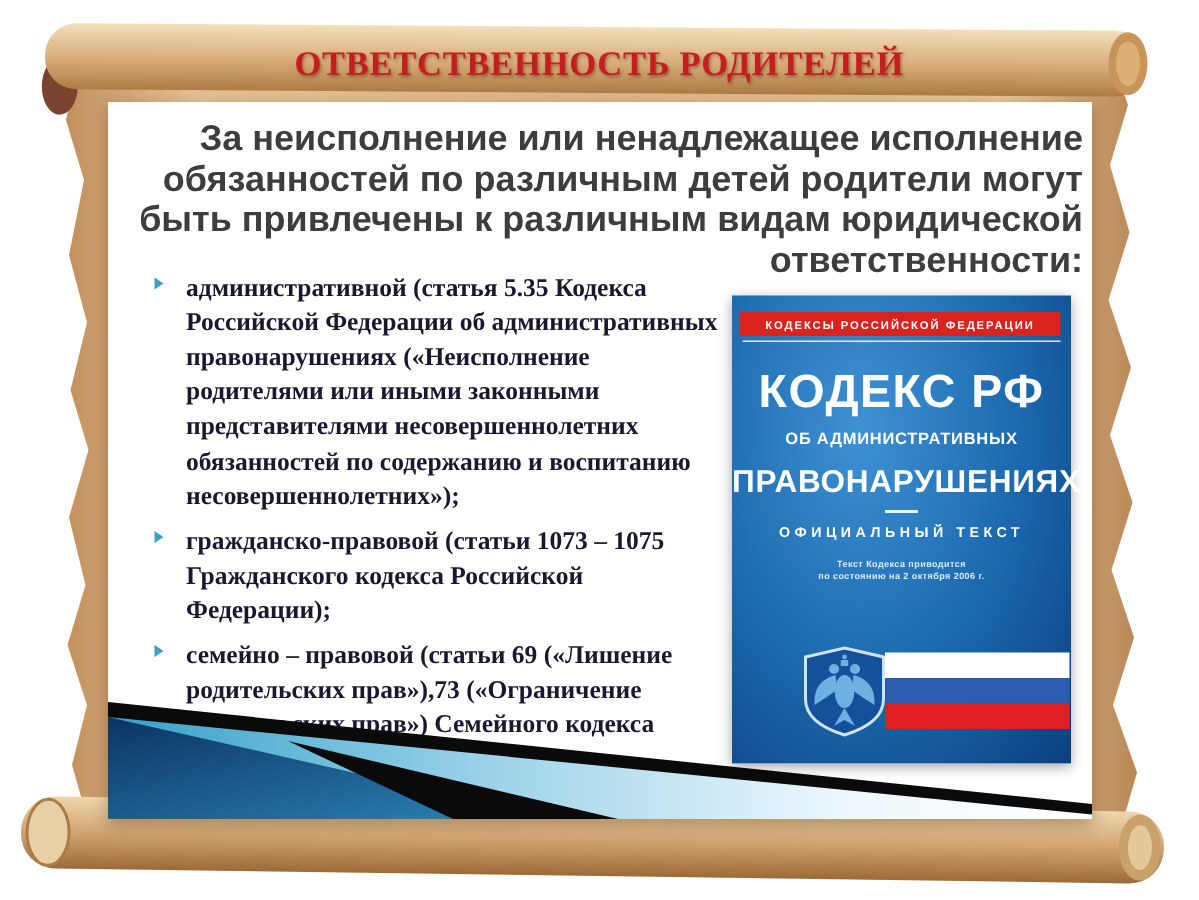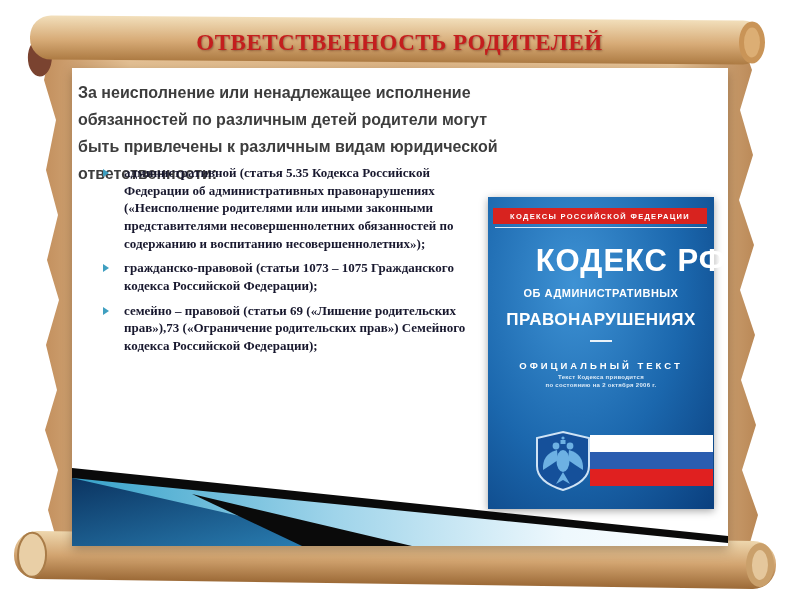--- a/index.html
+++ b/index.html
@@ -15,29 +15,29 @@
     letter-spacing:.5px; color:#c41e1e;
     text-shadow:1px 1px 2px rgba(90,30,20,.45);
   }
 
   .white-box {
     position:absolute; left:72px; top:68px; width:656px; height:478px;
     background:#ffffff; box-shadow:0 4px 10px rgba(70,40,15,.35);
   }
 
   .heading {
-    position:absolute; top:11px; left:6px; right:6px; text-align:left;
-    font-weight:bold; font-size:16px; line-height:27px; color:#3d3d3d;
+    position:absolute; top:11px; left:6px; right:6px; text-align:right;
+    font-weight:bold; font-size:24px; line-height:27px; color:#3d3d3d;
   }
 
   .bullets {
-    position:absolute; top:96px; left:28px; width:386px;
+    position:absolute; top:112px; left:28px; width:386px;
     list-style:none; margin:0; padding:0;
     font-family:"Liberation Serif", serif; font-weight:bold;
-    font-size:13px; line-height:1.36; color:#18182e;
+    font-size:17px; line-height:1.36; color:#18182e;
   }
   .bullets li { position:relative; padding-left:24px; margin-bottom:7px; }
   .marker {
     position:absolute; left:3px; top:5px; width:0; height:0;
     border-left:6px solid #3f9fc0;
     border-top:4.5px solid transparent; border-bottom:4.5px solid transparent;
   }
 
   .swoosh { position:absolute; left:0; bottom:0; width:656px; height:80px; }
 
@@ -46,25 +46,25 @@
     background: radial-gradient(ellipse at 38% 28%, #3e92d4 0%, #1b67ad 55%, #0a3f7e 100%);
     box-shadow:0 2px 8px rgba(0,0,0,.35); color:#ffffff;
   }
   .bk-banner {
     position:absolute; top:11px; left:5px; right:7px; height:16px;
     background:#d8231f; font-size:7.5px; font-weight:bold;
     letter-spacing:1.3px; text-align:center; line-height:17px; color:#ffffff;
   }
   .bk-banner-line { position:absolute; top:30px; left:7px; right:7px; height:1px; background:rgba(255,255,255,.85); }
   .bk-line { position:absolute; width:100%; text-align:center; font-weight:bold; }
-  .bk-t1 { top:46px; font-size:31px; letter-spacing:1px;padding-left:30px; }
+  .bk-t1 { top:46px; font-size:31px; letter-spacing:1px; }
   .bk-t2 { top:90px; font-size:11px; letter-spacing:.5px; }
-  .bk-t3 { top:113px; font-size:17px; letter-spacing:.5px; }
+  .bk-t3 { top:113px; font-size:21px; letter-spacing:.5px; }
   .bk-divider { position:absolute; top:143px; left:50%; transform:translateX(-50%); width:22px; height:2px; background:rgba(255,255,255,.9); }
-  .bk-sub { top:163px; font-size:9.5px; letter-spacing:3px; }
+  .bk-sub { top:153px; font-size:9.5px; letter-spacing:3px; }
   .bk-note { position:absolute; top:176px; width:100%; text-align:center; font-size:6px; line-height:8px; letter-spacing:.3px; font-weight:bold; color:#dcebf8; }
   .bk-emblem { position:absolute; left:46px; top:233px; }
   .bk-flag { position:absolute; left:102px; top:238px; width:123px; height:51px; }
   .bk-flag div { height:17px; }
   .fl-white { background:#ffffff; }
   .fl-blue  { background:#2a5db0; }
   .fl-red   { background:#e02020; }
 </style>
 </head>
 <body>

